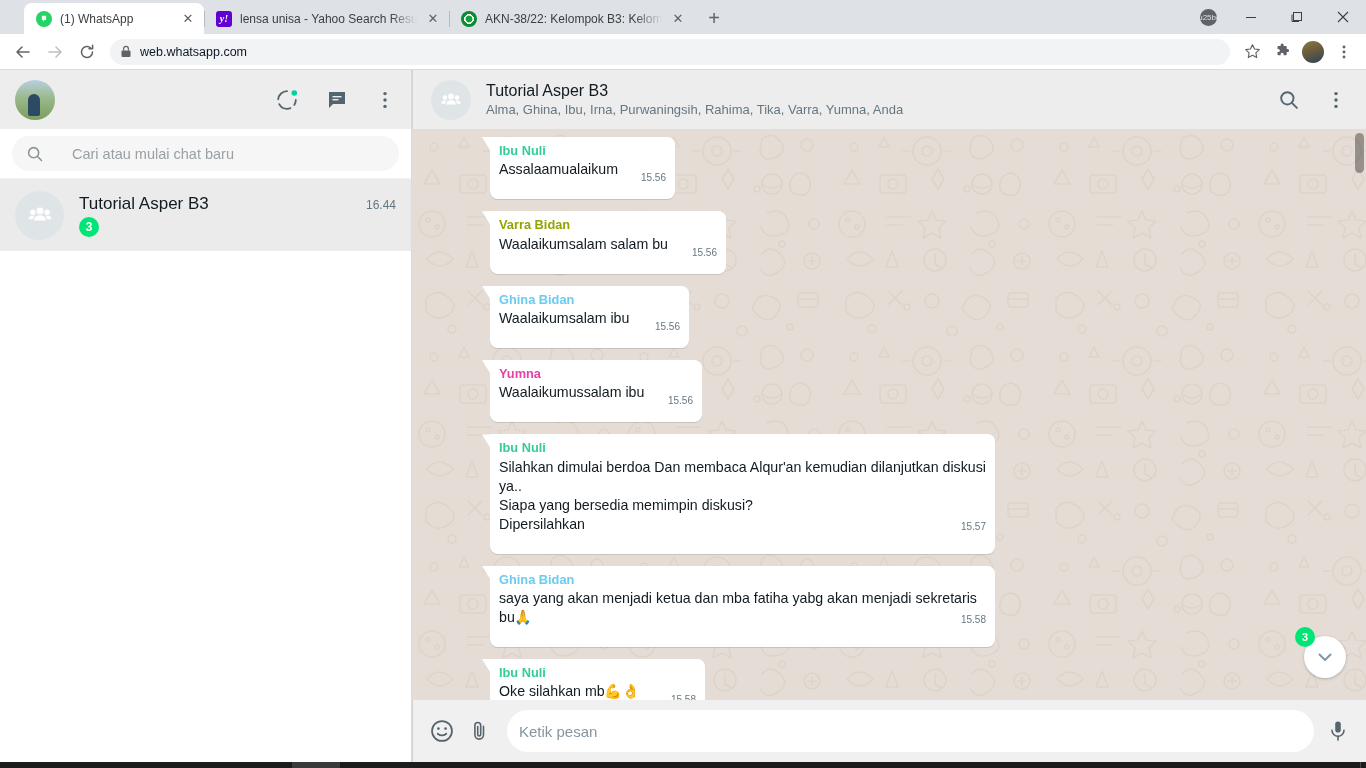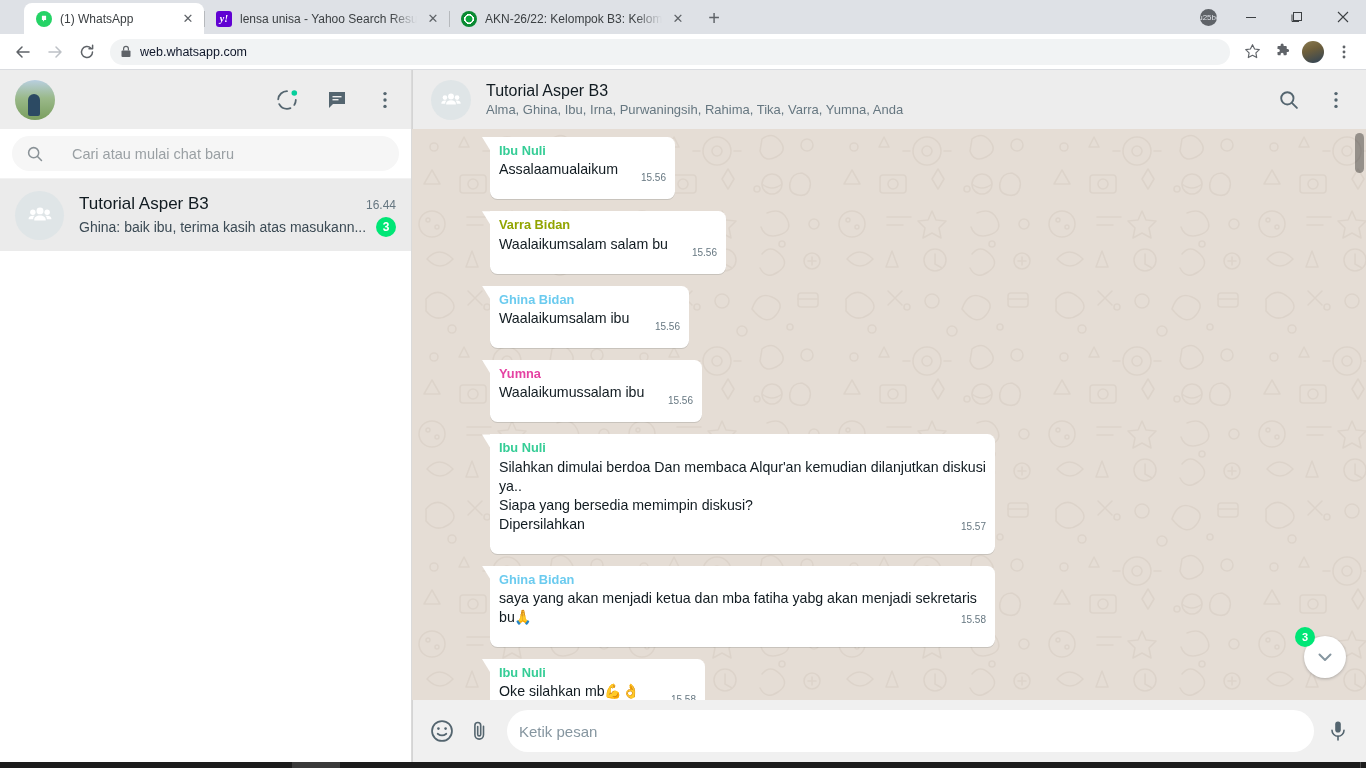--- a/index.html
+++ b/index.html
@@ -441,21 +441,21 @@
   </div>
 
   <div class="tab inactive">
     <span class="tab-favicon fav-yahoo">y!</span>
     <span class="tab-title">lensa unisa - Yahoo Search Result</span>
     <span class="tab-close">✕</span>
   </div>
 
   <div class="tab inactive">
     <span class="tab-favicon fav-akn"></span>
-    <span class="tab-title">AKN-26/22: Kelompok B3: Kelom</span>
+    <span class="tab-title">AKN-38/22: Kelompok B3: Kelom</span>
     <span class="tab-close">✕</span>
   </div>
 
   <div class="newtab-btn">+</div>
 
   <div class="win-controls">
     <div class="win-extra">
         <span class="dot">\u25bc</span>
       </div>
     <div class="win-btn">
@@ -578,21 +578,20 @@
               <path d="M5.4 12.6c-2.3 0-3.9 1.2-3.9 2.6V16h4.2v-.4c0-1.1.5-2.1 1.4-2.8a6.8 6.8 0 0 0-1.7-.2z" fill="#fff"></path>
               <path d="M18.6 12.6c2.3 0 3.9 1.2 3.9 2.6V16h-4.2v-.4c0-1.1-.5-2.1-1.4-2.8a6.8 6.8 0 0 1 1.7-.2z" fill="#fff"></path>
             </svg>
         </div>
         <div class="chat-info">
           <div class="chat-row1">
             <span class="chat-name">Tutorial Asper B3</span>
             <span class="chat-time">16.44</span>
           </div>
           <div class="chat-row2">
-            <span class="chat-preview">Ghina: baik ibu, terima kasih atas masukann...</span>
             <span class="badge-green">3</span>
           </div>
         </div>
       </div>
     </div>
   </div>
 
   <div class="wa-right">
 
     <div class="chat-header">

